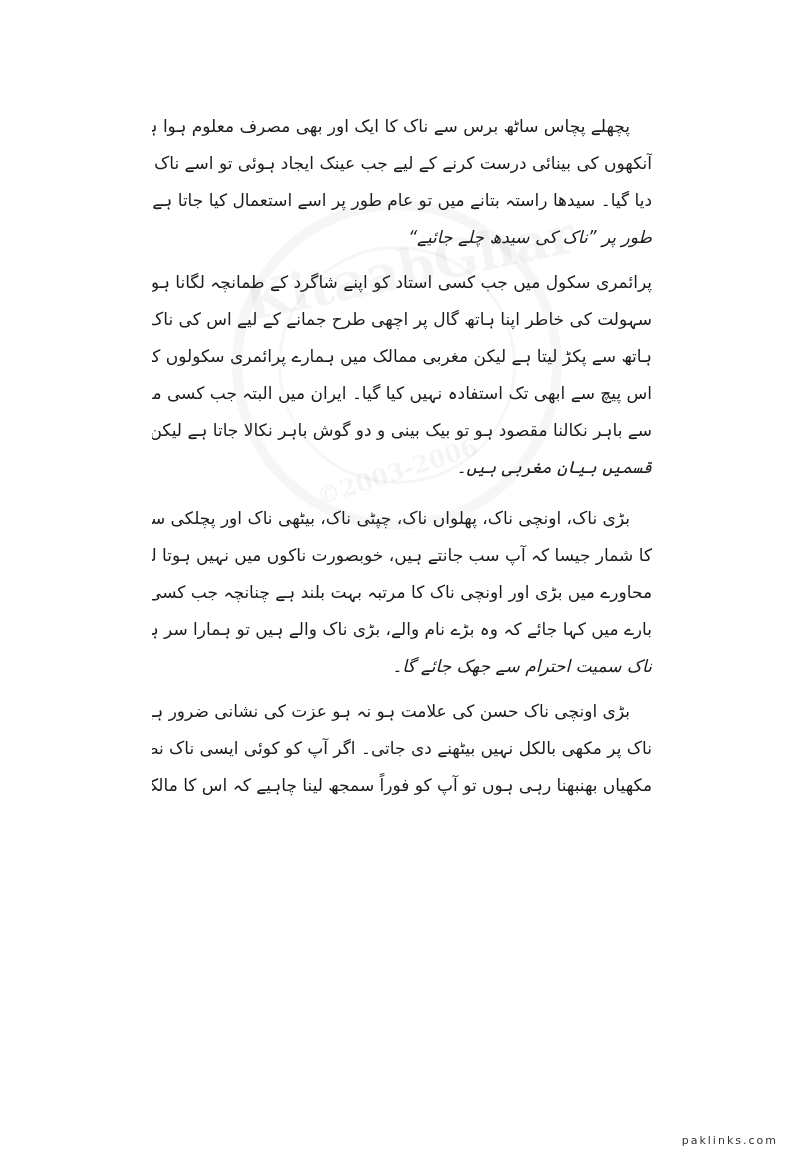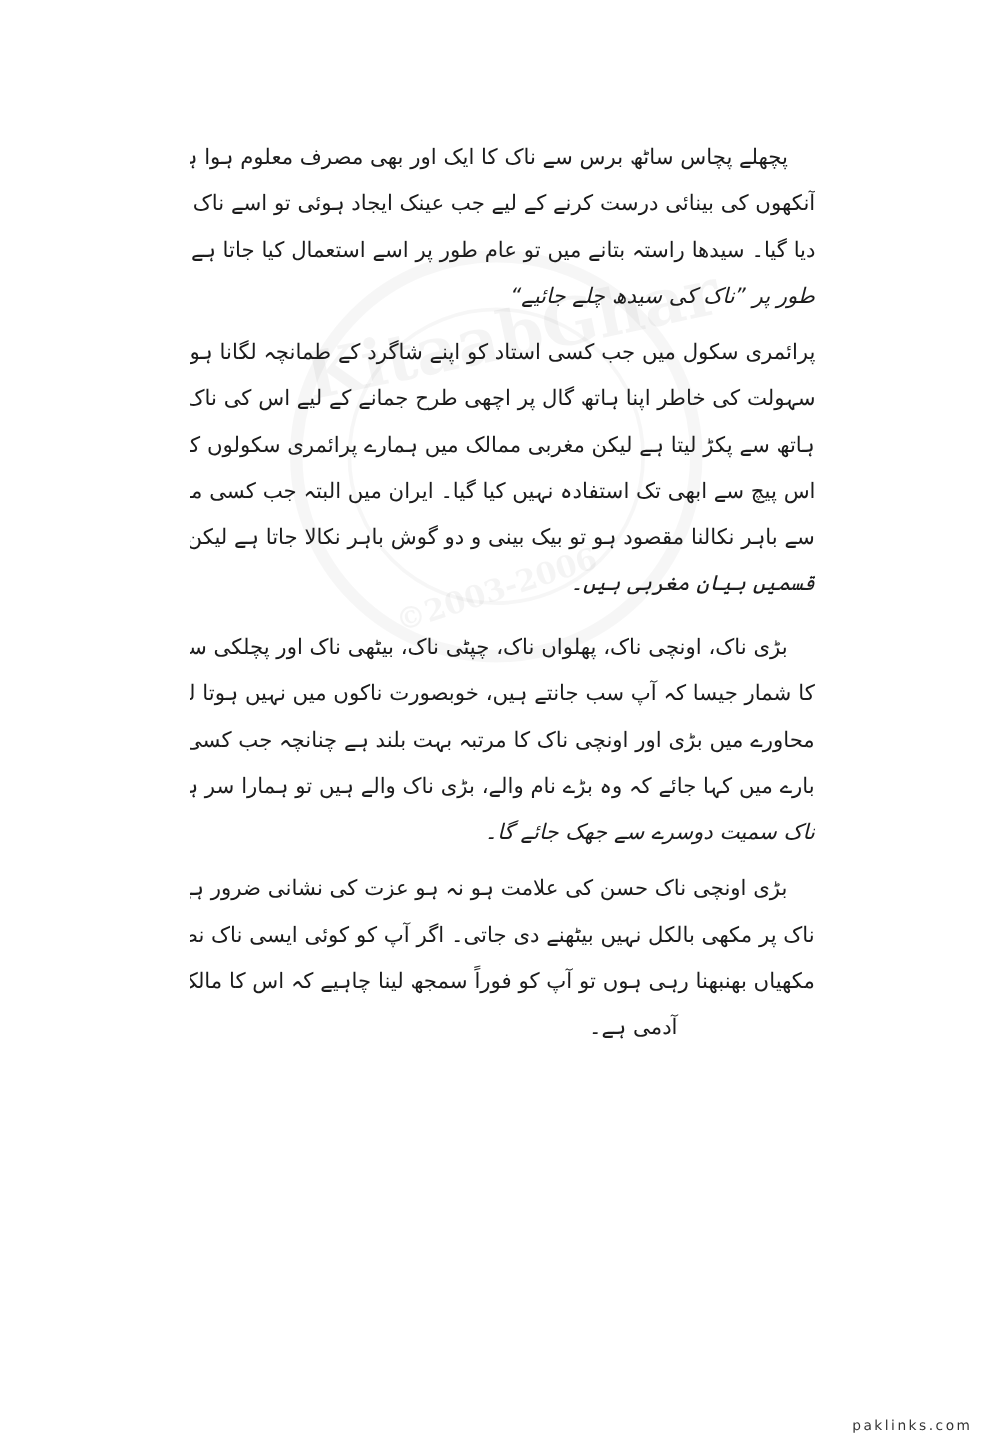--- a/index.html
+++ b/index.html
@@ -124,28 +124,27 @@
       <span class="line last">قسمیں بیان مغربی ہیں۔</span>
     </div>
 
     <div class="para-gap-lg"></div>
 
     <div>
       <span class="line first">بڑی ناک، اونچی ناک، پھلواں ناک، چپٹی ناک، بیٹھی ناک اور پچلکی سی ناک</span>
       <span class="line">کا شمار جیسا کہ آپ سب جانتے ہیں، خوبصورت ناکوں میں نہیں ہوتا لیکن</span>
       <span class="line">محاورے میں بڑی اور اونچی ناک کا مرتبہ بہت بلند ہے چنانچہ جب کسی کے</span>
       <span class="line">بارے میں کہا جائے کہ وہ بڑے نام والے، بڑی ناک والے ہیں تو ہمارا سر ہماری</span>
-      <span class="line last">ناک سمیت دوسرے سے جھک جائے گا۔</span>
+      <span class="line last">ناک سمیت احترام سے جھک جائے گا۔</span>
     </div>
 
     <div class="para-gap"></div>
 
     <div>
       <span class="line first">بڑی اونچی ناک حسن کی علامت ہو نہ ہو عزت کی نشانی ضرور ہے چنانچہ ایسی</span>
       <span class="line">ناک پر مکھی بالکل نہیں بیٹھنے دی جاتی۔ اگر آپ کو کوئی ایسی ناک نظر آ جائے جس پر</span>
       <span class="line">مکھیاں بھنبھنا رہی ہوں تو آپ کو فوراً سمجھ لینا چاہیے کہ اس کا مالک ذلیل و خوار</span>
-      <span class="line last-indent">آدمی ہے۔</span>
     </div>
 
   </div>
 
   <div class="footer">paklinks.com</div>
 </div>
 
 </body></html>

